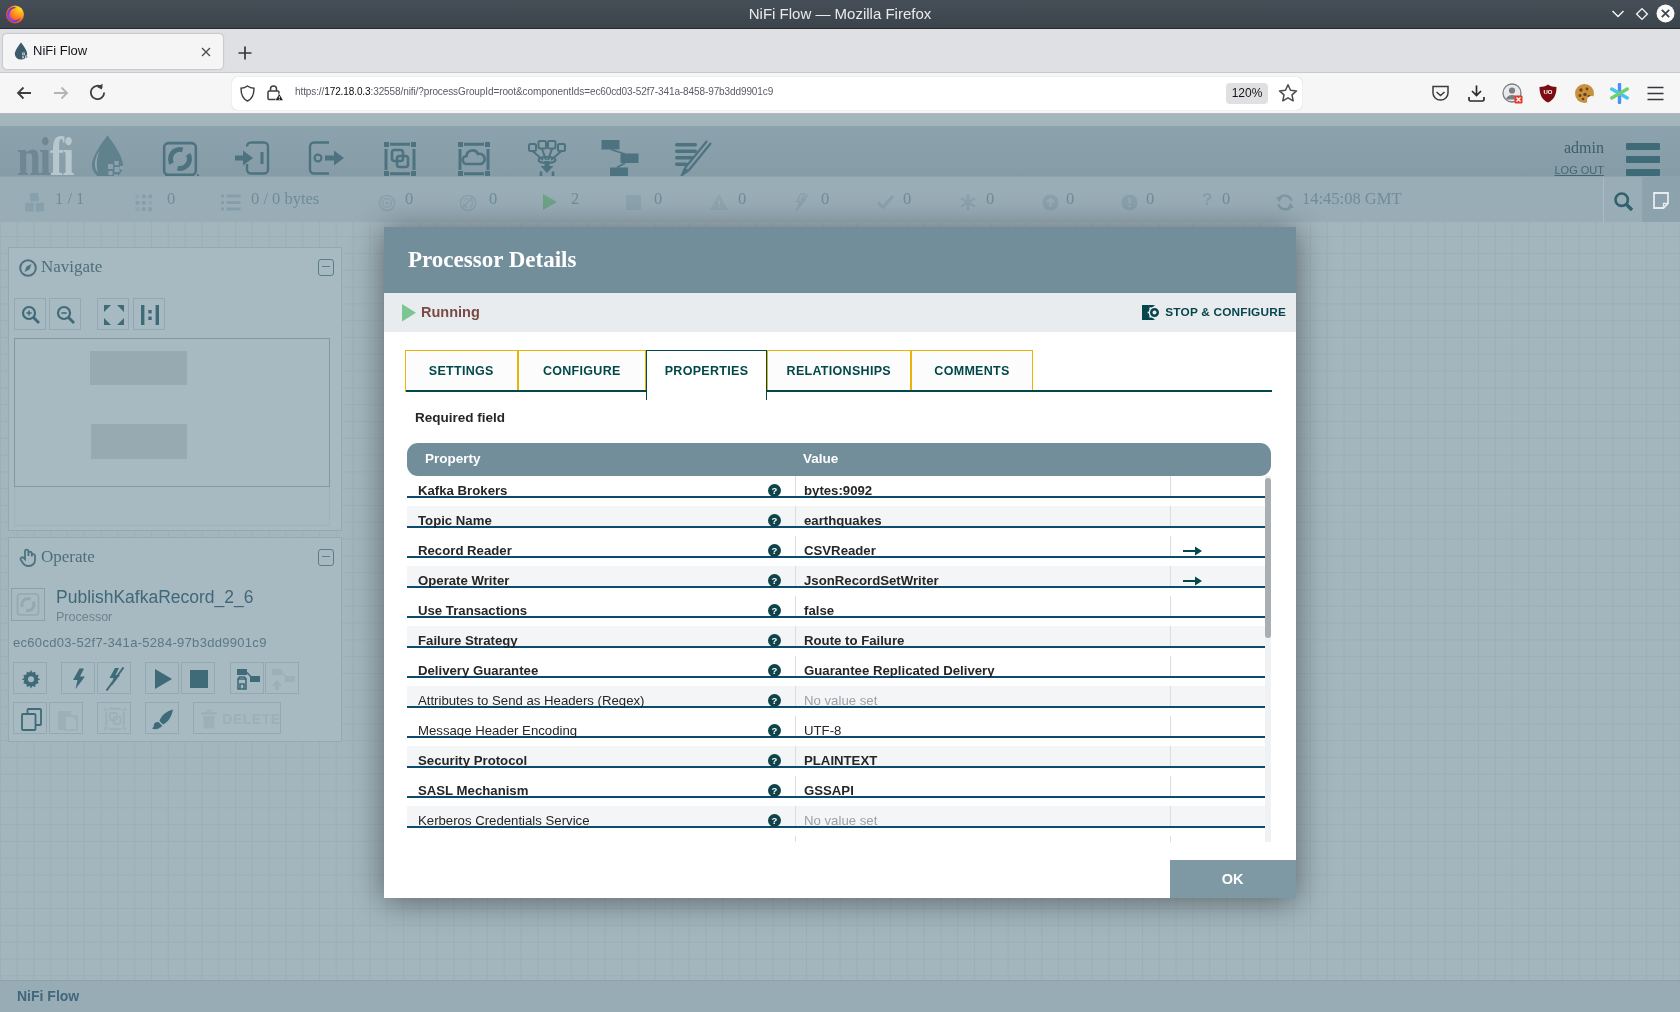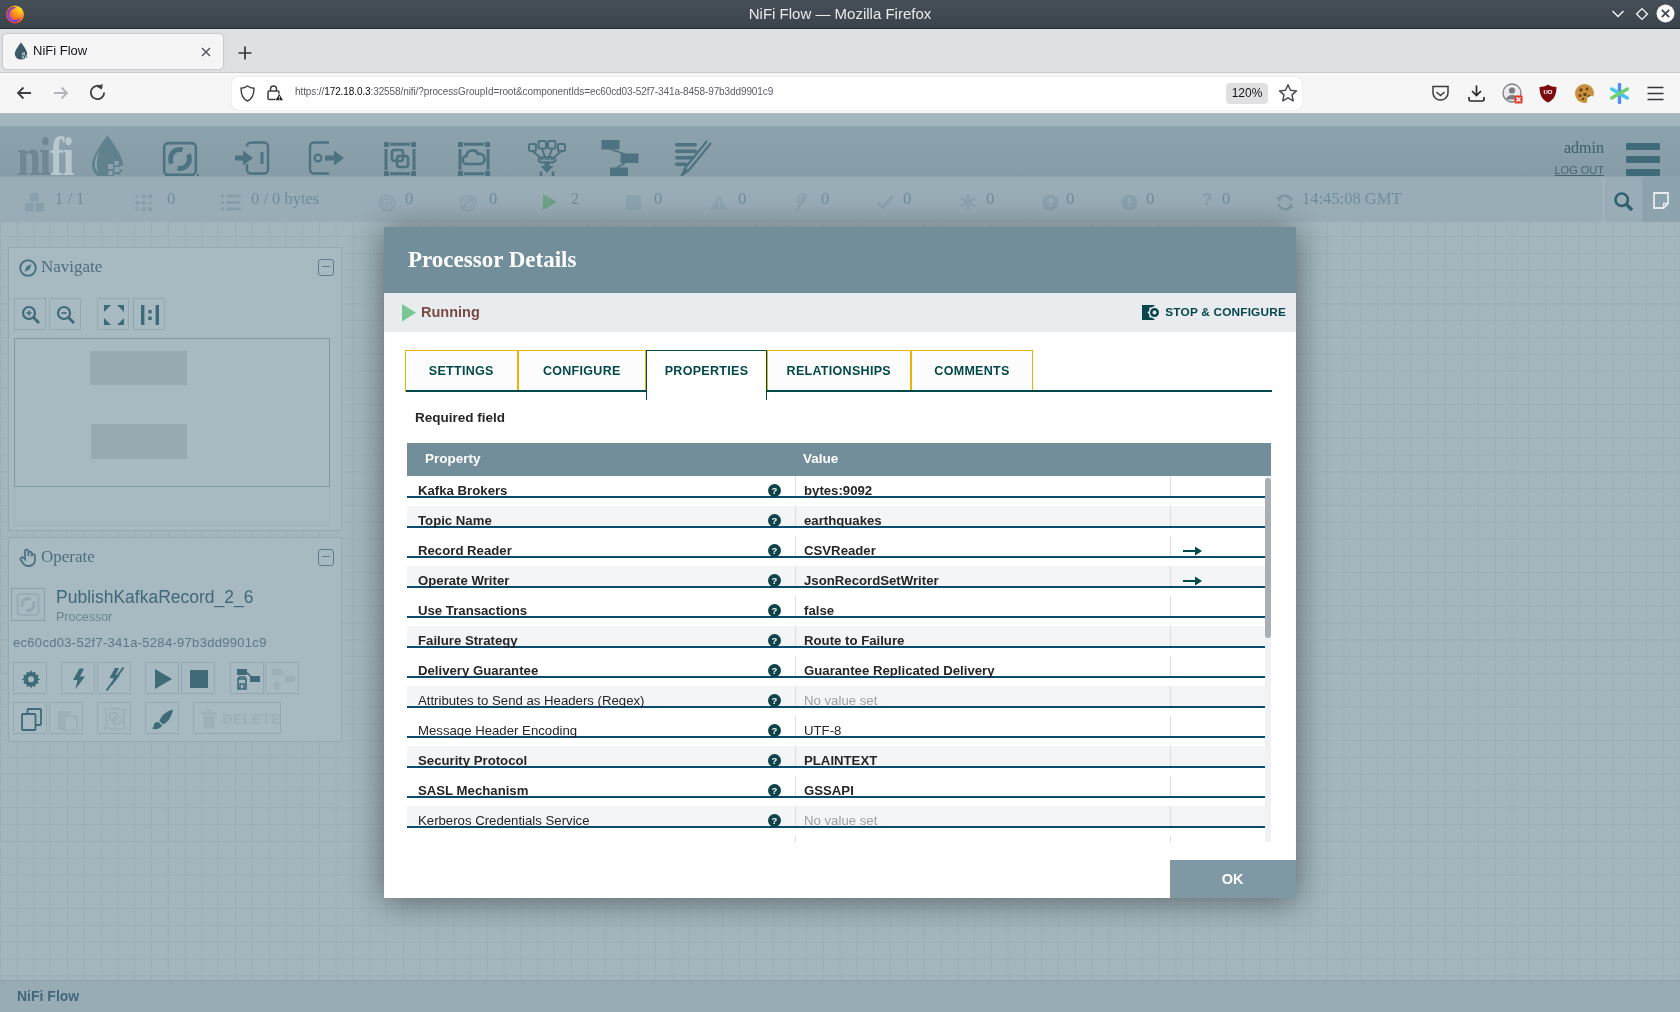--- a/index.html
+++ b/index.html
@@ -57,21 +57,21 @@
 
   .tab { position:absolute; top:123px; height:42px; border:1px solid #eab308; background:#FCFCFC;
      font-size:12.5px; font-weight:bold; color:#004849; text-align:center; line-height:40px; letter-spacing:0.3px; }
   #tabsel { position:absolute; left:262px; top:123px; width:121px; height:50px; border:1px solid #004849; border-bottom:none;
      background:#ffffff; z-index:3; font-size:12.5px; font-weight:bold; color:#004849; text-align:center; line-height:40px; letter-spacing:0.3px;}
   #tabline { position:absolute; left:22px; top:163px; width:866px; height:2px; background:#004849; }
 
   #reqfield { position:absolute; left:31px; top:183px; font-size:13.5px; font-weight:bold; color:#262626; }
 
   #ptable { position:absolute; left:23px; top:216px; width:864px; height:399px; overflow:hidden; }
-  #thead { position:absolute; left:0; top:0; width:864px; height:33px; background:#728E9B; color:#fff; font-weight:bold; font-size:13.5px; }
+  #thead { position:absolute; left:0; top:0; width:864px; height:33px; background:#728E9B; color:#fff; font-weight:bold; font-size:13.5px;border-radius:11px; }
   #thead .c1 { position:absolute; left:18px; top:8px; } #thead .c2 { position:absolute; left:396px; top:8px; }
   #vscroll { position:absolute; left:858px; top:33px; width:6px; height:366px; background:#F0F1F2; }
   #vthumb { position:absolute; left:0; top:2px; width:6px; height:160px; background:#A9AEB2; border-radius:3px; }
   .row { position:absolute; left:0; width:858px; height:22px; border-bottom:2px solid #0c4a6e; background:#fff; }
   .row.alt { background:#F4F5F6; }
   .row .pn { position:absolute; left:11px; top:7px; font-size:13.2px; color:#262626; font-weight:bold; }
   .row.opt .pn { font-weight:normal; }
   .row .q { position:absolute; left:361px; top:8px; width:13px; height:13px; border-radius:50%; background:#0E4349;
       color:#fff; font-size:9.5px; font-weight:bold; text-align:center; line-height:13px; }
   .row .pv { position:absolute; left:397px; top:7px; font-size:13.2px; color:#262626; font-weight:bold; }

